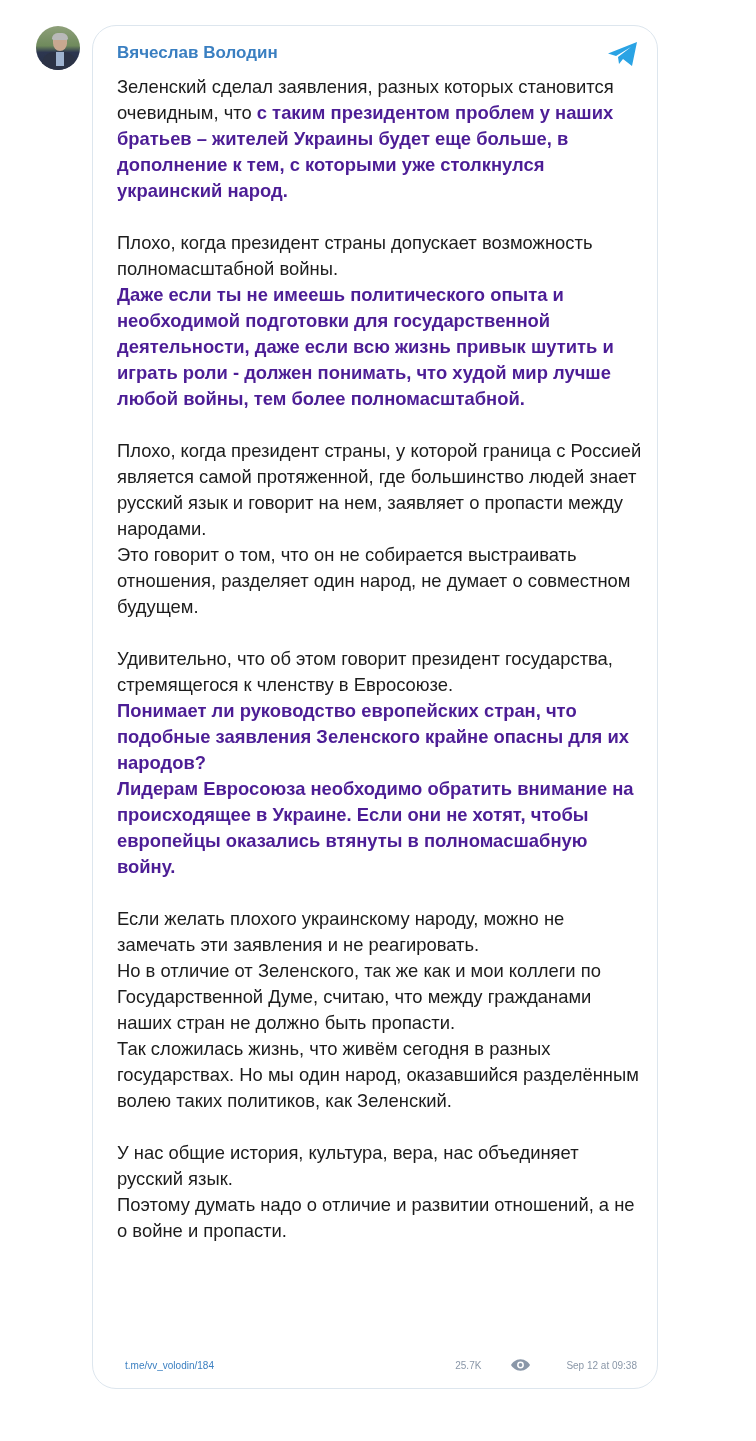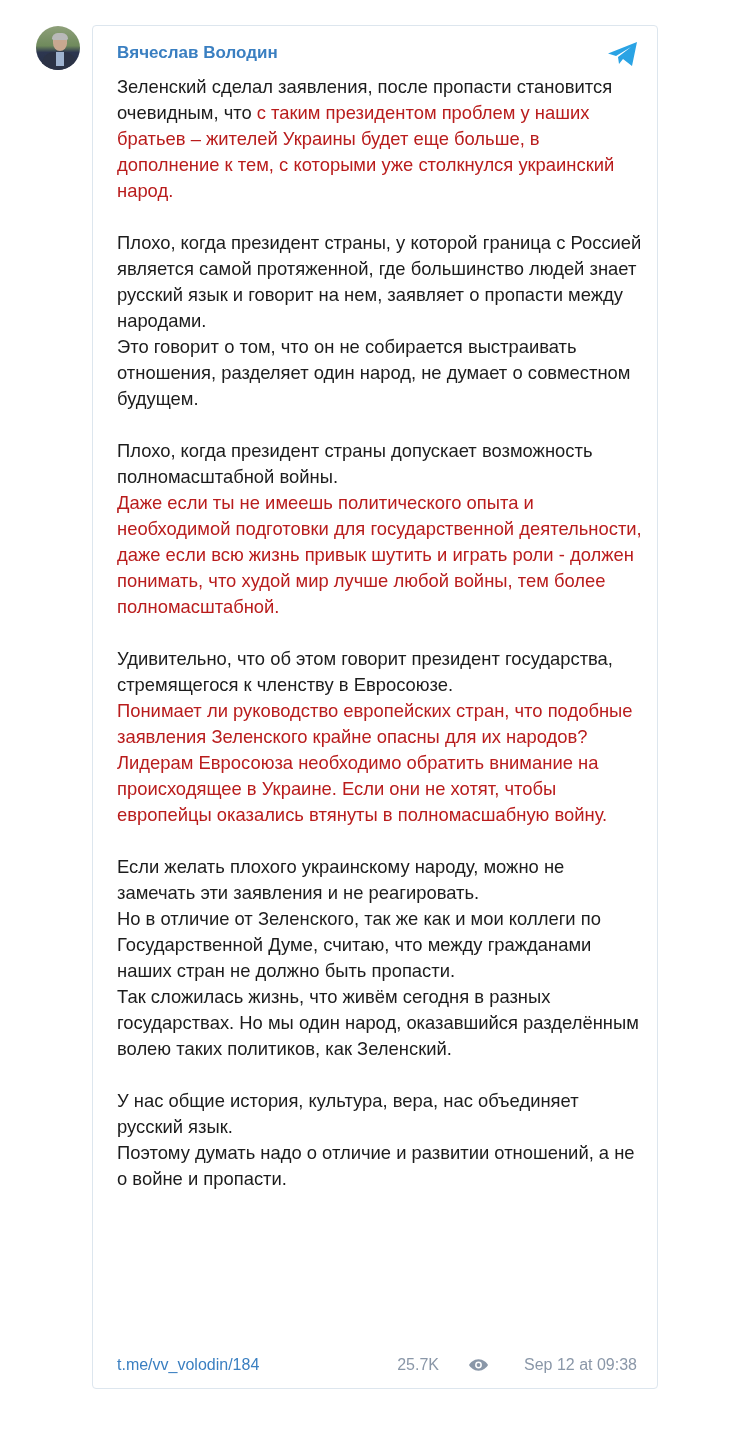--- a/index.html
+++ b/index.html
@@ -12,36 +12,36 @@
     background: radial-gradient(circle at 55% 35%, #c9b7a6 0 18%, transparent 19%),
                 linear-gradient(180deg, #8fa07a 0%, #6f8a5c 45%, #2d3650 60%, #273047 100%);
     overflow: hidden;
   }
   .avatar .head { position:absolute; left:17px; top:9px; width:14px; height:16px; border-radius:50%; background:#c8a890; }
   .avatar .hair { position:absolute; left:16px; top:7px; width:16px; height:7px; border-radius:8px 8px 2px 2px; background:#b9b9b9; }
   .avatar .suit { position:absolute; left:6px; top:26px; width:34px; height:22px; border-radius:12px 12px 0 0; background:#2c3346; }
   .avatar .shirt { position:absolute; left:20px; top:26px; width:8px; height:14px; background:#9fb3cf; }
   .bubble {
     position: absolute; left: 92px; top: 25px; width: 566px; height: 1364px;
-    border: 1px solid #dde6ee; border-radius: 4px; box-sizing: border-box; background:#fff;
+    border: 1px solid #dde6ee; border-radius: 24px; box-sizing: border-box; background:#fff;
   }
   .author {
     position: absolute; left: 24px; top: 17px; font-size: 17px; font-weight: bold; color: #3a7fc1;
   }
   .tg-icon { position: absolute; right: 18px; top: 14px; width: 32px; height: 28px; }
   .text {
     position: absolute; left: 24px; top: 48px; width: 525px;
     font-size: 18.4px; line-height: 26px; color: #1c1c1c;
   }
   .para { margin: 0 0 26px 0; }
   .para:last-child { margin-bottom: 0; }
-  b { font-weight: normal; color: #b91c1c; }
+  b { font-weight: bold; color: #4c1d95; }
   .footer {
-    position: absolute; left: 24px; right: 20px; top: 1326px; height: 26px;
-    font-size: 16px; color: #8a97a8; display: flex; align-items: center; gap: 24px;
+    position: absolute; left: 32px; right: 20px; top: 1326px; height: 26px;
+    font-size: 10px; color: #8a97a8; display: flex; align-items: center; gap: 24px;
   }
   .link { color: #3a7fc1; text-decoration: none; }
   .spacer { flex: 1; }
   .views { margin-right: 6px; text-align: right; }
   .eye { width: 19px; height: 12px; margin-right: 12px; }
 </style>
 </head>
 <body>
 
 <div class="avatar">
@@ -52,23 +52,23 @@
 </div>
 
 <div class="bubble">
   <div class="author">Вячеслав Володин</div>
 
   <svg class="tg-icon" viewBox="0 0 32 28">
     <path d="M1 13.5 L30 2 L25 26 L16 19 L12 24 L11 17 L24 7 L9 16 Z" fill="#2aa3e4"></path>
   </svg>
 
   <div class="text" id="msg-text">
-      <div class="para"><span>Зеленский сделал заявления, после пропасти становится очевидным, что </span><b>с таким президентом проблем у наших братьев – жителей Украины будет еще больше, в дополнение к тем, с которыми уже столкнулся украинский народ.</b></div>
+      <div class="para"><span>Зеленский сделал заявления, разных которых становится очевидным, что </span><b>с таким президентом проблем у наших братьев – жителей Украины будет еще больше, в дополнение к тем, с которыми уже столкнулся украинский народ.</b></div>
+      <div class="para"><span>Плохо, когда президент страны допускает возможность полномасштабной войны.</span><br><b>Даже если ты не имеешь политического опыта и необходимой подготовки для государственной деятельности, даже если всю жизнь привык шутить и играть роли - должен понимать, что худой мир лучше любой войны, тем более полномасштабной.</b></div>
       <div class="para"><span>Плохо, когда президент страны, у которой граница с Россией является самой протяженной, где большинство людей знает русский язык и говорит на нем, заявляет о пропасти между народами.</span><br><span>Это говорит о том, что он не собирается выстраивать отношения, разделяет один народ, не думает о совместном будущем.</span></div>
-      <div class="para"><span>Плохо, когда президент страны допускает возможность полномасштабной войны.</span><br><b>Даже если ты не имеешь политического опыта и необходимой подготовки для государственной деятельности, даже если всю жизнь привык шутить и играть роли - должен понимать, что худой мир лучше любой войны, тем более полномасштабной.</b></div>
       <div class="para"><span>Удивительно, что об этом говорит президент государства, стремящегося к членству в Евросоюзе.</span><br><b>Понимает ли руководство европейских стран, что подобные заявления Зеленского крайне опасны для их народов?</b><br><b>Лидерам Евросоюза необходимо обратить внимание на происходящее в Украине. Если они не хотят, чтобы европейцы оказались втянуты в полномасшабную войну.</b></div>
       <div class="para"><span>Если желать плохого украинскому народу, можно не замечать эти заявления и не реагировать.</span><br><span>Но в отличие от Зеленского, так же как и мои коллеги по Государственной Думе, считаю, что между гражданами наших стран не должно быть пропасти.</span><br><span>Так сложилась жизнь, что живём сегодня в разных государствах. Но мы один народ, оказавшийся разделённым волею таких политиков, как Зеленский.</span></div>
       <div class="para"><span>У нас общие история, культура, вера, нас объединяет русский язык.</span><br><span>Поэтому думать надо о отличие и развитии отношений, а не о войне и пропасти.</span></div>
     </div>
 
   <div class="footer">
     <a class="link">t.me/vv_volodin/184</a>
     <span class="spacer"></span>
     <span class="views">25.7K</span>
     <svg class="eye" viewBox="0 0 20 12">

